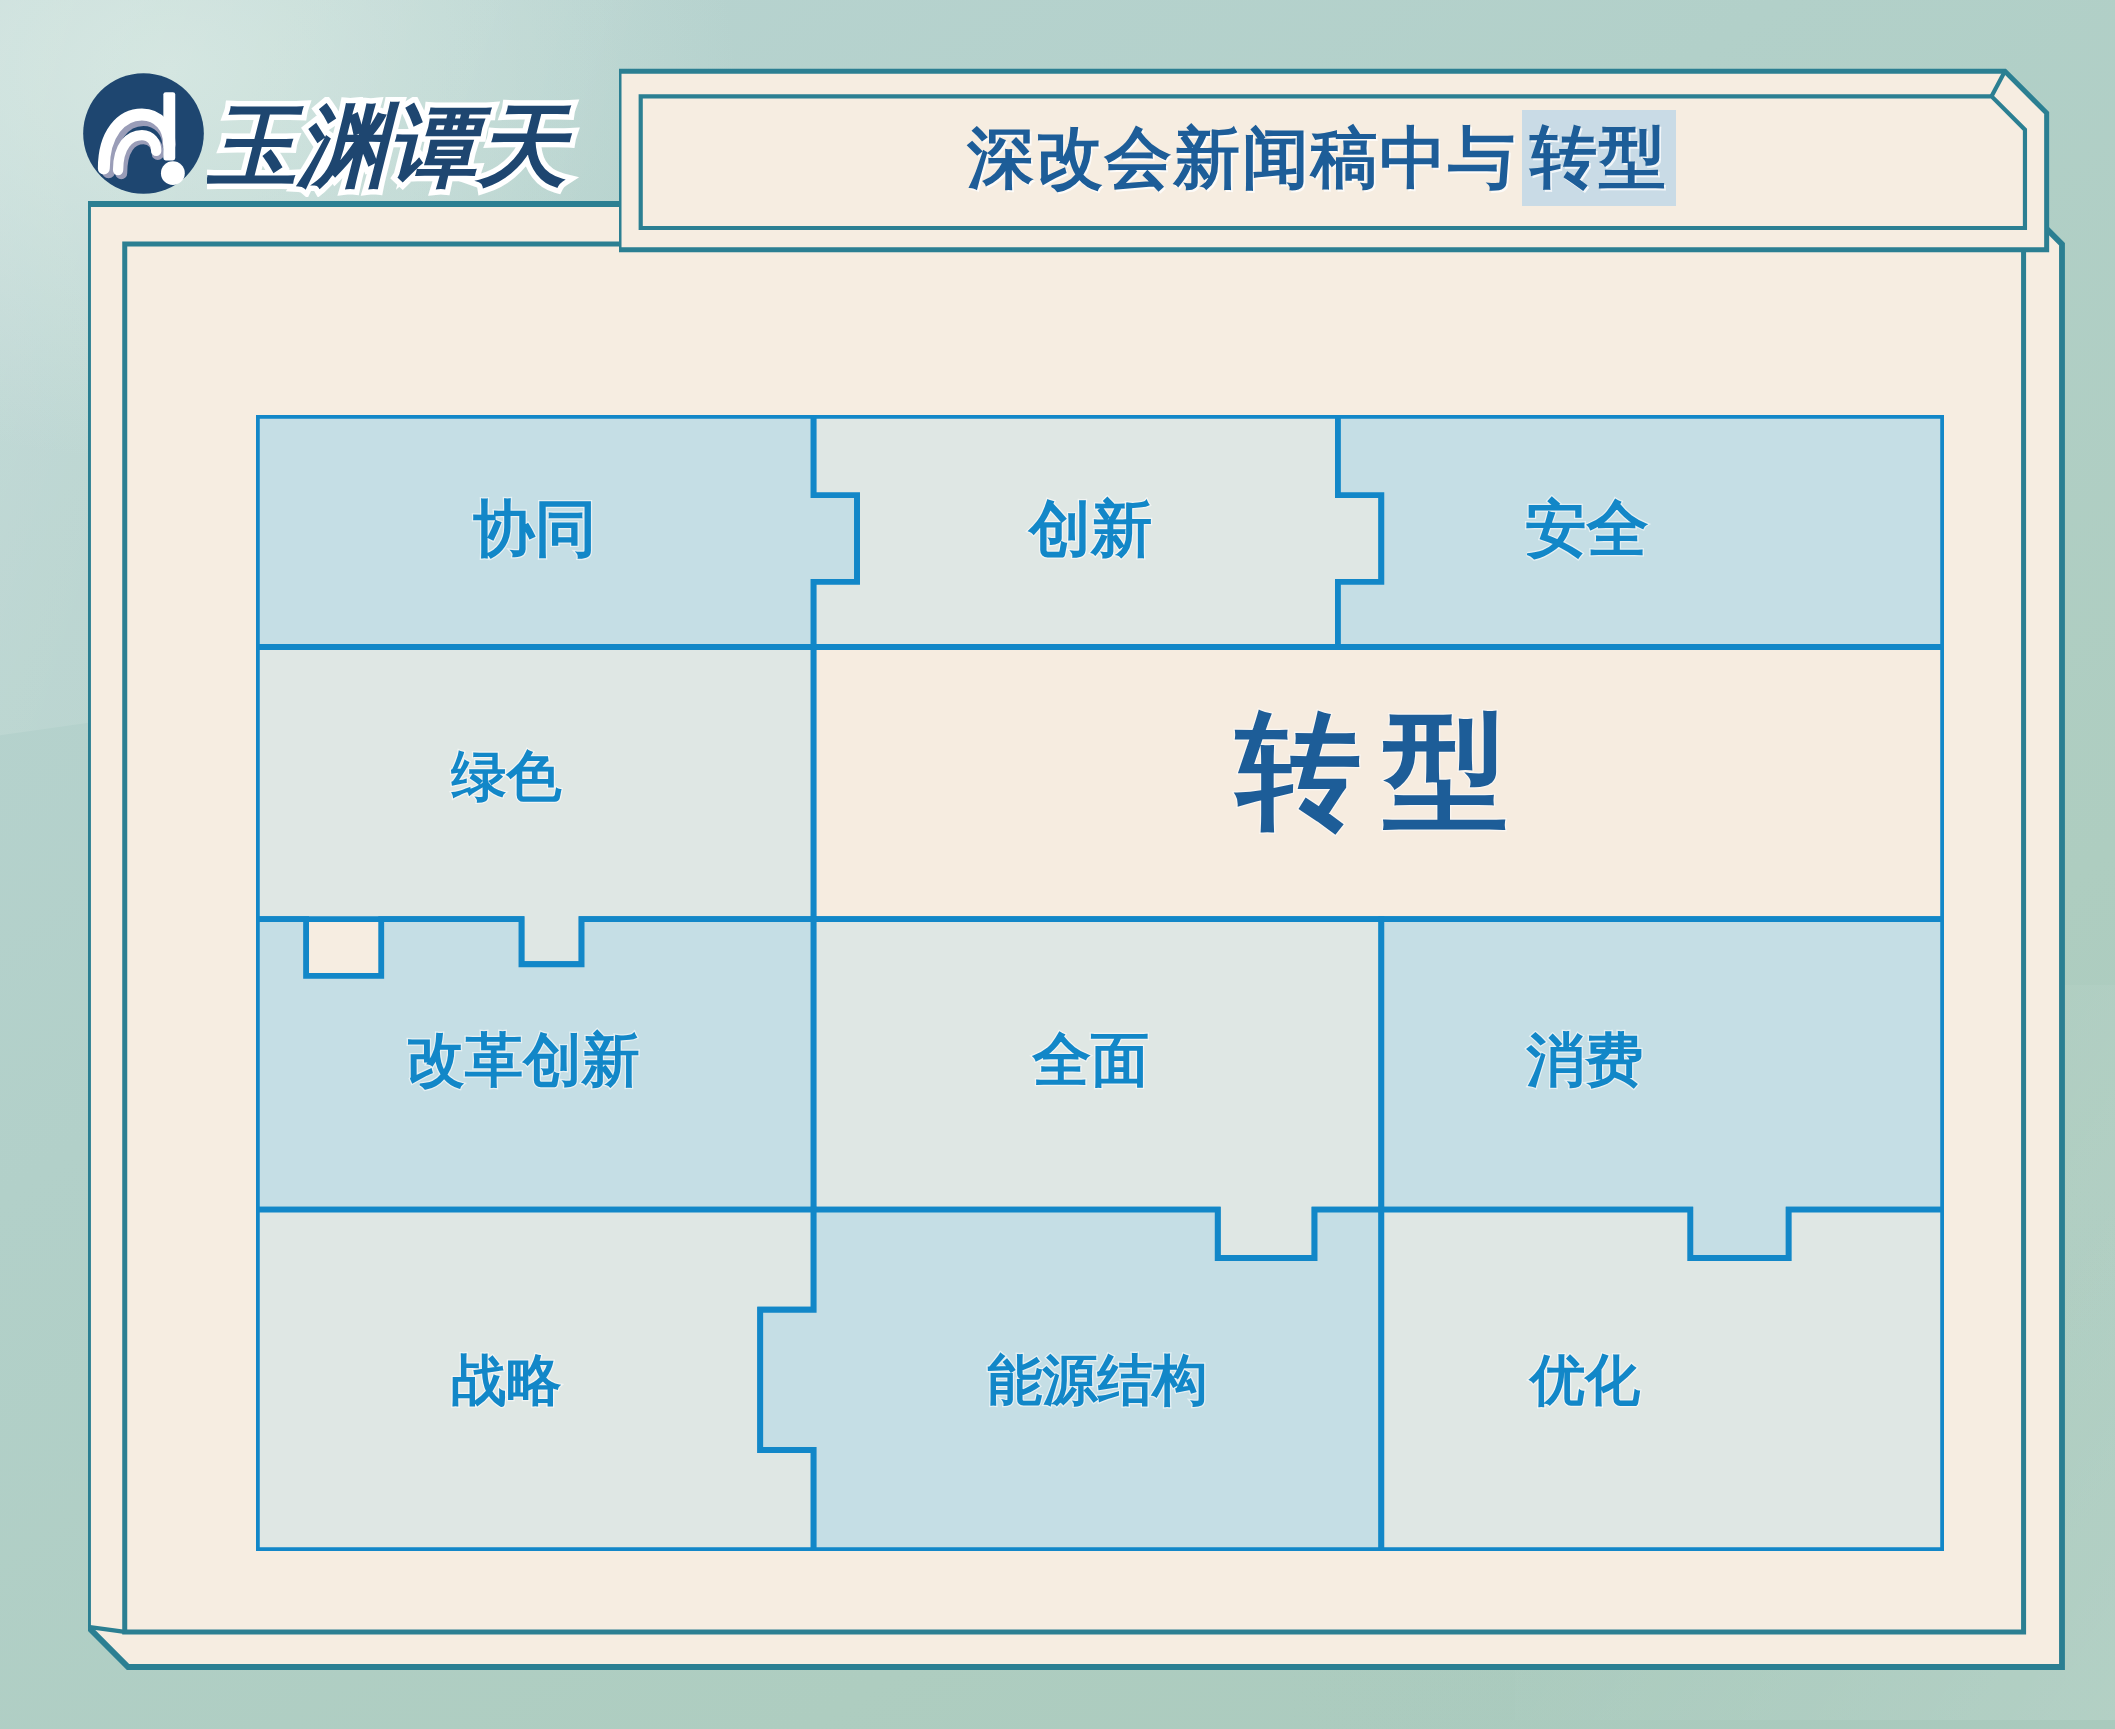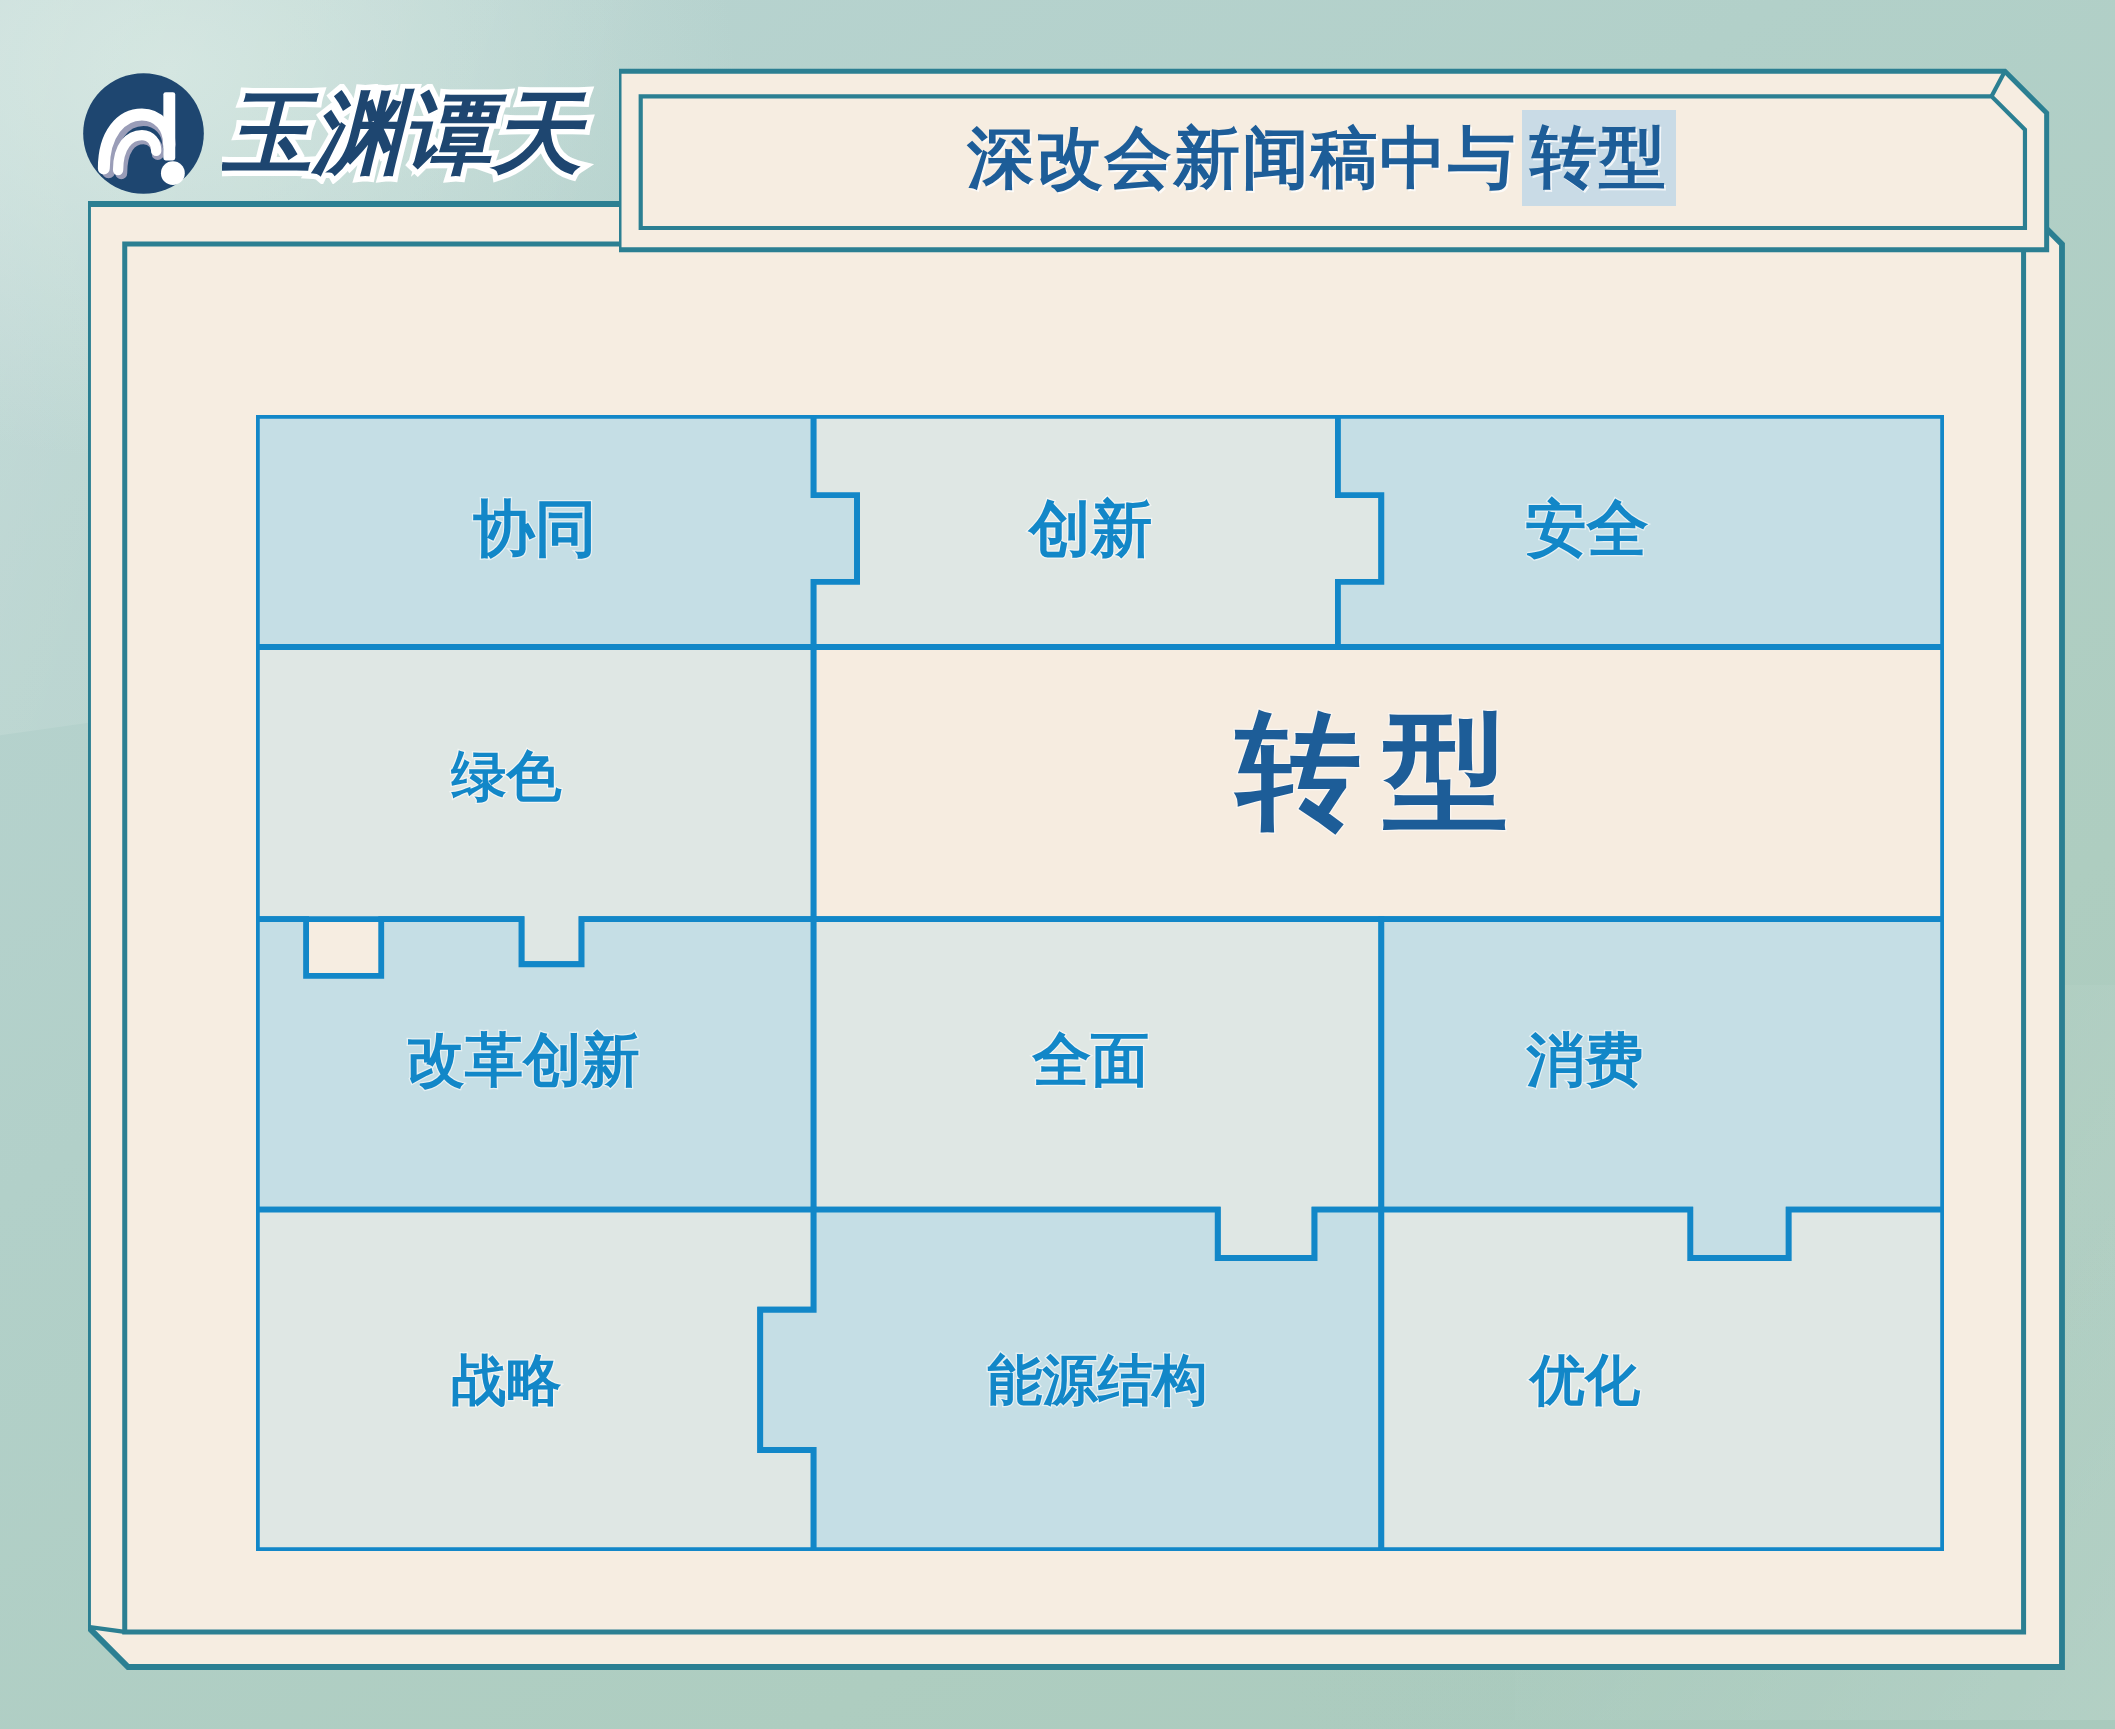--- a/index.html
+++ b/index.html
@@ -20,21 +20,21 @@
     position: absolute; pointer-events: none;
     background: linear-gradient(115deg, rgba(255,255,255,0.20), rgba(255,255,255,0) 70%);
   }
   .streak-a { left: -100px; top: -67px; width: 877px; height: 751px; transform: rotate(-8deg); }
   .streak-b { right: -150px; top: 985px; width: 751px; height: 735px;
               background: linear-gradient(300deg, rgba(255,255,255,0.14), rgba(255,255,255,0) 72%); }
 
   
   .logo-wrap {
     position: absolute; left: 80px; top: 70px;
-    display: flex; align-items: center; gap: 15px; z-index: 7;
+    display: flex; align-items: flex-end; z-index: 7;
   }
   .logo-mark { width: 127px; height: 127px; display: block; }
   .logo-text { display: block; height: 100px; }
 
   
   .title-plaque {
     position: absolute; left: 619px; top: 68px; width: 1431px; height: 185px; z-index: 6;
   }
   .title-plaque svg { position: absolute; inset: 0; width: 100%; height: 100%; }
   .title-text {

